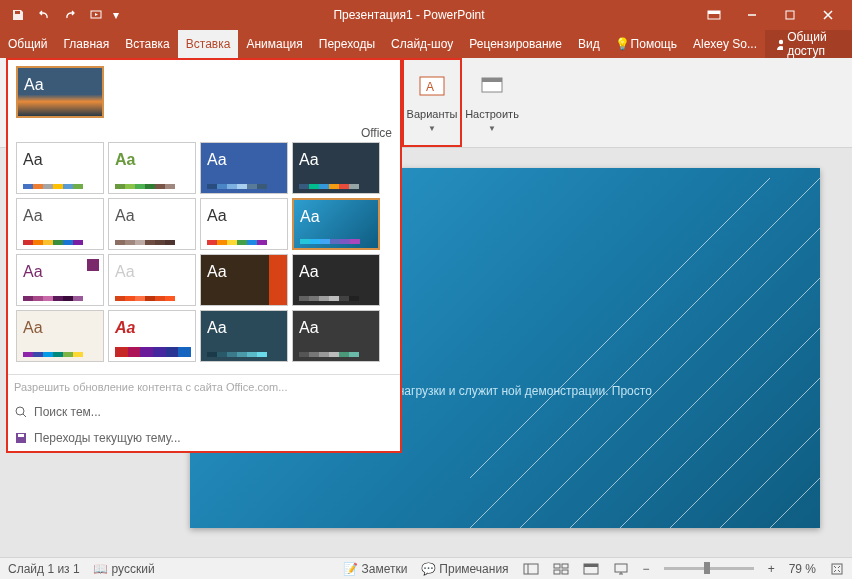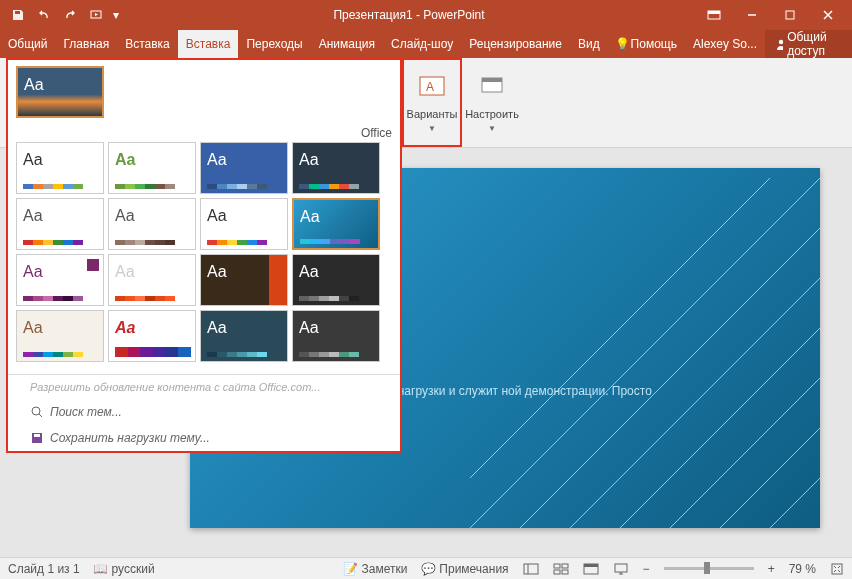--- a/index.html
+++ b/index.html
@@ -32,21 +32,21 @@
 .dd-header .arrow{margin-left:auto;}
 .dd-body{padding:6px 8px;max-height:340px;overflow:hidden;}
 .theme-grid{display:flex;flex-wrap:wrap;gap:4px;margin-bottom:6px;}
 .theme-item{width:88px;height:52px;border:1px solid #ccc;background:#fff;position:relative;overflow:hidden;cursor:pointer;}
 .theme-item.sel{border:2px solid #d68f47;}
 .theme-item.hov{border:2px solid #d68f47;background:#fdf2e3;}
 .aa{position:absolute;left:6px;top:8px;font-size:16px;font-weight:400;}
 .palette{position:absolute;left:6px;bottom:4px;display:flex;height:5px;width:60px;}
 .palette span{flex:1;}
 .dd-footer{border-top:1px solid #ddd;}
-.dd-link{padding:6px 22px;color:#666;font-size:11px;display:flex;align-items:center;gap:6px;cursor:pointer;font-style:italic;}
+.dd-link{padding:6px 6px;color:#666;font-size:11px;display:flex;align-items:center;gap:6px;cursor:pointer;}
 .dd-link.disabled{color:#aaa;}
 .statusbar{position:absolute;bottom:0;left:0;right:0;height:22px;background:#f1f1f1;border-top:1px solid #d4d4d4;display:flex;align-items:center;padding:0 8px;gap:14px;color:#555;font-size:11px;}
 .statusbar .spacer{flex:1;}
 .sb-btn{display:flex;align-items:center;gap:3px;cursor:pointer;}
 .zoom-slider{width:90px;height:3px;background:#bbb;position:relative;}
 .zoom-slider .thumb{position:absolute;width:6px;height:12px;background:#888;top:-5px;left:40px;}
 svg{display:block;}
 </style>
 </head>
 <body>
@@ -100,22 +100,22 @@
         </svg>
       </div>
   </div>
 </div>
 
 <div class="menubar">
   <div class="tab">Общий</div>
   <div class="tab">Главная</div>
   <div class="tab">Вставка</div>
   <div class="tab active">Вставка</div>
+  <div class="tab">Анимация</div>
   <div class="tab">Переходы</div>
-  <div class="tab">Анимация</div>
   <div class="tab">Слайд-шоу</div>
   <div class="tab">Рецензирование</div>
   <div class="tab">Вид</div>
   <div class="right">
     <div class="tab">💡 <span>Помощь</span></div>
     <div class="tab">Alexey So...</div>
     <div class="share">
       <svg width="12" height="12">
           <circle cx="6" cy="4" r="2.2" fill="#fff"></circle>
           <path d="M2 12c0-2.5 2-4 4-4s4 1.5 4 4z" fill="#fff"></path>
@@ -364,21 +364,21 @@
           <circle cx="6" cy="6" r="4" fill="none" stroke="#666"></circle>
           <line x1="9" y1="9" x2="12" y2="12" stroke="#666"></line>
         </svg>
       <span>Поиск тем...</span>
     </div>
     <div class="dd-link">
       <svg width="14" height="14">
           <rect x="2" y="2" width="10" height="10" fill="#7a4a9a"></rect>
           <rect x="4" y="3" width="6" height="3" fill="#fff"></rect>
         </svg>
-      <span>Сохранить нагрузки тему...</span>
+      <span>Переходы текущую тему...</span>
     </div>
   </div>
 </div>
 
 <div class="statusbar">
   <span>Слайд 1 из 1</span>
   <span class="sb-btn">📖 <span>русский</span></span>
   <div class="spacer"></div>
   <span class="sb-btn">📝 <span>Заметки</span></span>
   <span class="sb-btn">💬 <span>Примечания</span></span>

